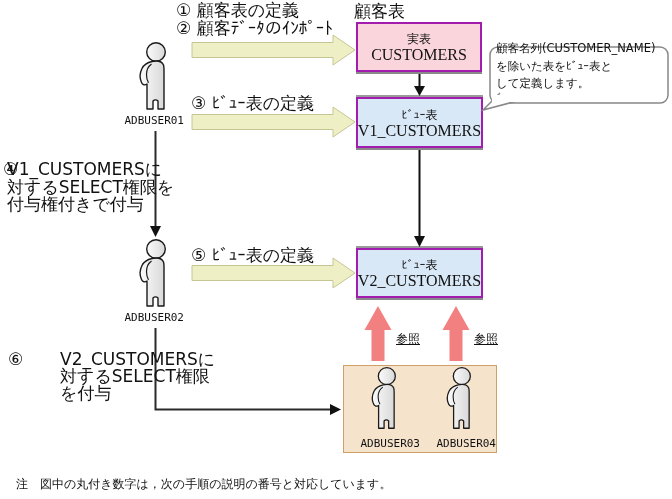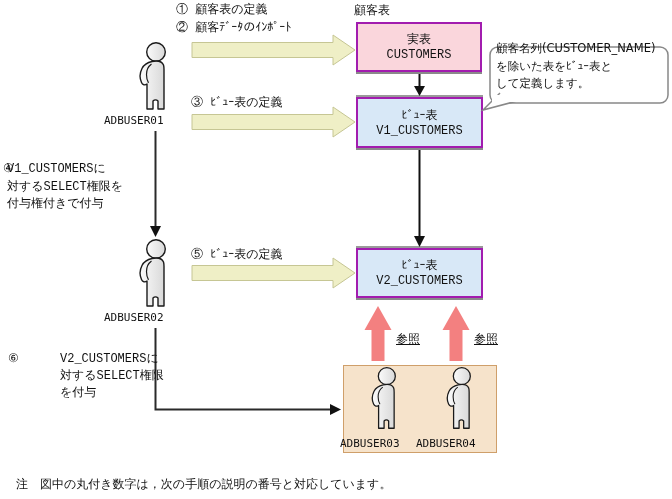--- a/index.html
+++ b/index.html
@@ -1,26 +1,26 @@
 <!DOCTYPE html>
 <html><head>
 <meta charset="utf-8">
 <style>
   html,body { margin:0; padding:0; background:#fff; }
   .canvas {
     position:relative; width:672px; height:499px; background:#ffffff;
     font-family:"DejaVu Sans", sans-serif; color:#111; overflow:hidden;
   }
-  .txt { position:absolute; z-index:10; font-size:12px; line-height:17.5px; white-space:pre-line;font-family:Liberation Mono, monospace; }
+  .txt { position:absolute; z-index:10; font-size:17px; line-height:17.5px; white-space:pre-line; }
   .user-label { position:absolute; z-index:10; font-family:"DejaVu Sans Mono", monospace;
-    font-size:11px; text-align:left; white-space:nowrap; }
+    font-size:11px; text-align:right; white-space:nowrap; }
   .box { position:absolute; z-index:1; display:flex; flex-direction:column; align-items:center;
     justify-content:center; box-sizing:border-box; border:2px solid #a21caf; text-align:center; }
   .box .t { font-size:12px; line-height:16px; }
-  .box .n { font-family:Liberation Mono, monospace; font-size:12px; line-height:16px; }
+  .box .n { font-family:Liberation Serif, serif; font-size:16px; line-height:16px; }
   .box-real  { background:#fad6dc; box-shadow:0 2px 0 #8a8a8a; }
   .box-view  { background:#d8e8f7; box-shadow:0 2px 0 #8a8a8a, 0 -2px 0 #9a9a9a; }
   .box-users { position:absolute; z-index:1; background:#f6e3cb; border:1px solid #cf9f6a; box-sizing:border-box; }
   svg.layer { position:absolute; left:0; top:0; z-index:5; pointer-events:none; }
   .callout-text { position:absolute; z-index:10; font-size:11.5px; line-height:17.5px; white-space:pre-line; }
   .note-text { position:absolute; z-index:10; font-size:12px; white-space:pre; }
   .ref-label { position:absolute; z-index:10; font-size:12px;text-decoration:underline; }
 </style>
 </head>
 <body>

